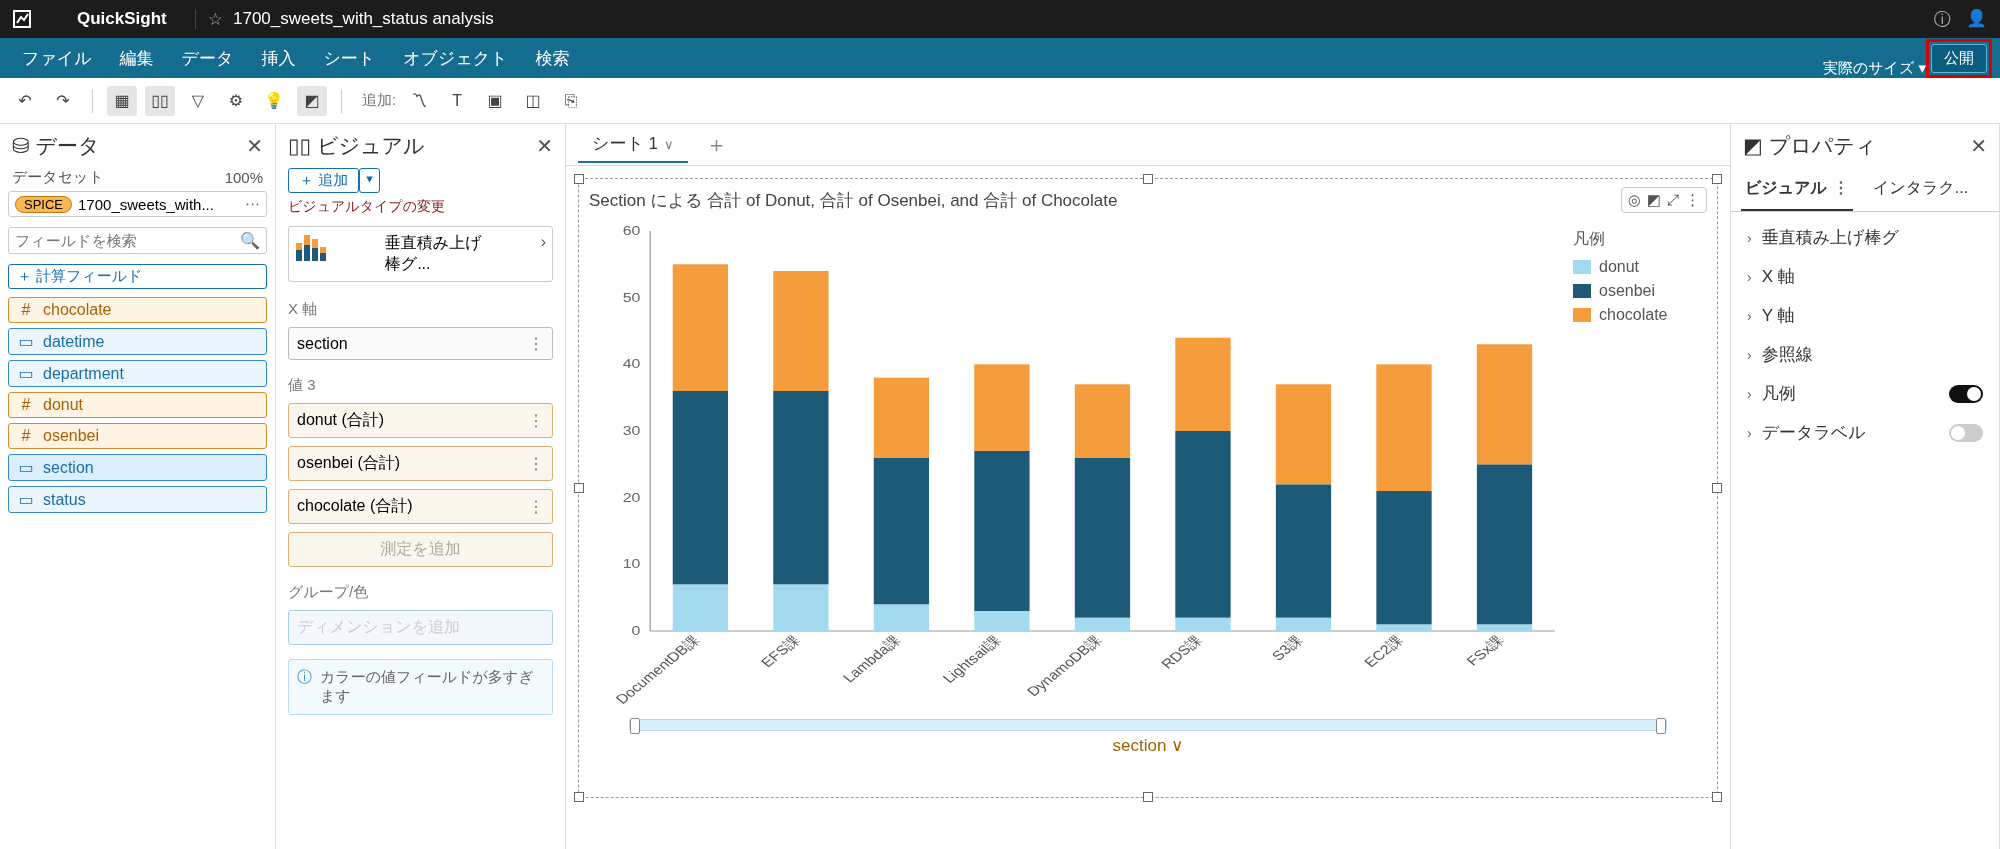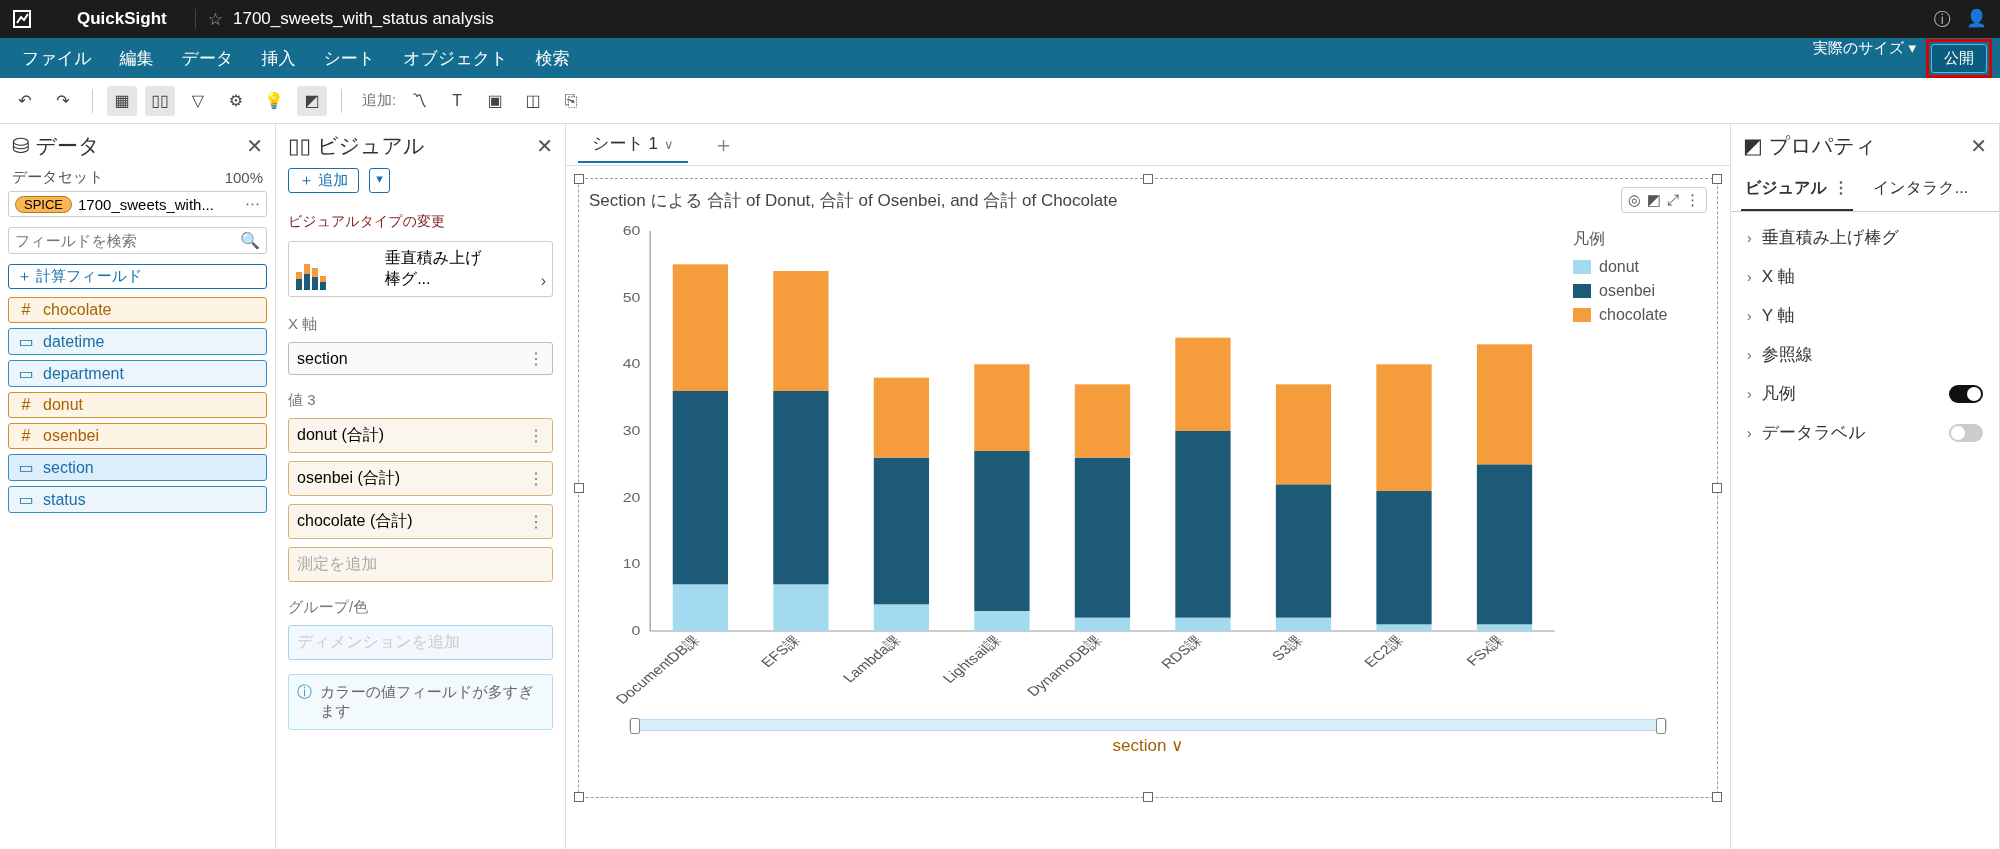--- a/index.html
+++ b/index.html
@@ -10,21 +10,21 @@
 .topbar .logo-icon { width: 20px; height: 20px; margin-right: 8px; }
 .topbar .app-name { font-weight: 600; margin-right: 16px; margin-left: 37px; }
 .topbar .sep { border-left: 1px solid #444; height: 20px; margin: 0 12px; }
 .topbar .star { color: #aaa; margin-right: 10px; }
 .topbar .right-icons { margin-left: auto; display: flex; gap: 16px; color: #bbb; }
 .topbar .right-icons span { cursor: pointer; }
 
 
 .menubar { background: #146c8f; color: #fff; height: 40px; display: flex; align-items: center; padding: 0 8px; font-size: 17px; }
 .menubar .menu-item { padding: 0 14px; cursor: pointer; }
-.menubar .right { margin-left: auto; display: flex; align-items: flex-start; gap: 10px; }
+.menubar .right { margin-left: auto; display: flex; align-items: flex-end; }
 .menubar .size-label { font-size: 15px; }
 .menubar .publish-btn { background: #0a5d7e; border: 1px solid #5eb7da; border-radius: 3px; padding: 4px 12px; font-size: 15px; color: #fff; }
 .publish-highlight { border: 3px solid #d80000; padding: 2px; }
 
 
 .toolbar { height: 46px; border-bottom: 1px solid #ddd; display: flex; align-items: center; padding: 0 10px; font-size: 16px; color: #444; gap: 8px; }
 .toolbar .tool-btn { width: 30px; height: 30px; display:flex;align-items:center;justify-content:center; border-radius:3px; cursor:pointer;}
 .toolbar .tool-btn.active { background:#e6e6e6; }
 .toolbar .tb-sep { border-left: 1px solid #ccc; height: 24px; margin: 0 6px; }
 .toolbar .add-label { color:#777; font-size:15px; margin-left:6px;}
@@ -47,40 +47,40 @@
 .calc-btn { margin:4px 8px; border:1px solid #1570b0; color:#1570b0; border-radius:3px; padding:2px 8px; font-size:15px; display:inline-flex; gap:4px; cursor:pointer;}
 .field-list { padding: 4px 8px; display:flex; flex-direction:column; gap:5px;}
 .field { display:flex; align-items:center; border:1px solid #bbb; border-radius:3px; padding:3px 8px; font-size:16px; background:#f7f7f7; }
 .field .fi { width:18px; margin-right:8px; text-align:center;}
 .field.num { border-color:#d48f2d; color:#a96200; background:#fdf4e6;}
 .field.dim { border-color:#338dc4; color:#1b6fa8; background:#ecf5fb;}
 .field.dim.sel { background:#dceefb; }
 
 
 .visual-panel { width: 290px; }
-.vp-add { display:flex; gap:10px; margin:0 12px 16px;text-align:center;}
+.vp-add { display:flex; gap:0; margin:0 12px 1px;text-align:center;}
 .vp-add .addbtn { border:1px solid #1570b0; color:#1570b0; padding:2px 10px; border-radius:3px; font-size:15px;}
 .vp-add .drop { border:1px solid #1570b0; color:#1570b0; padding:2px 6px; border-radius:3px; font-size:13px;}
 .vp-sub { color:#7f1d1d; font-size:14px; margin:4px 12px;}
-.vp-type { display:flex; align-items:flex-end; margin:6px 12px; border:1px solid #ccc; border-radius:3px; padding:6px;gap:48px;}
+.vp-type { display:flex; align-items:flex-start; margin:6px 12px; border:1px solid #ccc; border-radius:3px; padding:6px;gap:48px;}
 .vp-type .chart-icon { width:42px; height:28px; margin-right:10px; display:flex; align-items:end; gap:2px; justify-content:center;}
 .vp-type .chart-icon span { width:6px; background:linear-gradient(#f59c3c 0 40%, #1d5a78 40% 100%);}
 .vp-type .chev { margin-left:auto; color:#555;}
 .vp-sect-label { color:#777; font-size:15px; margin:12px 12px 4px;}
 .well { margin:4px 12px; border:1px solid #bbb; background:#fafafa; border-radius:3px; padding:6px 8px; display:flex; align-items:center; font-size:16px;}
 .well .menu { margin-left:auto; color:#777;}
 .well.num { border-color:#d7b274; background:#fbf6ed;}
-.well.ghost { border-style:solid; border-color:#d7b274; color:#aaa; background:#fbf6ed;}
+.well.ghost { border-style:solid; border-color:#d7b274; color:#aaa; background:#fbf6ed;justify-content:center;}
 .well.dimghost { border-color:#a9d1ec; color:#ccc; background:#f2f8fd;}
 .info-box { margin:10px 12px; border:1px solid #b7ddeb; background:#f2fafd; border-radius:3px; padding:8px; font-size:15px; color:#666; display:flex; gap:8px;}
 .info-box .i { color:#3a9dc9;}
 
 
 .canvas { flex:1; display:flex; flex-direction:column; }
-.tabbar { height:42px; border-bottom:1px solid #ddd; display:flex; align-items:center; padding:0 12px; gap:17px;}
+.tabbar { height:42px; border-bottom:1px solid #ddd; display:flex; align-items:center; padding:0 12px; gap:10px;}
 .tab { padding:6px 14px; font-size:17px; color:#333; border-bottom:2px solid #1570b0;}
 .tab .chev { margin-left:6px; color:#777; font-size:13px;}
 .tabbar .plus { color:#888; font-size:22px; padding:0 8px;}
 .surface { flex:1; position:relative; padding:12px;}
 .viz-frame { position:relative; border:1px dashed #999; border-radius:2px; padding:8px 10px 12px; height: 620px;}
 .viz-frame .handle { position:absolute; width:10px; height:10px; background:#fff; border:1px solid #666;}
 .viz-frame .handle.tl{top:-5px;left:-5px;} .viz-frame .handle.tr{top:-5px;right:-5px;}
 .viz-frame .handle.bl{bottom:-5px;left:-5px;} .viz-frame .handle.br{bottom:-5px;right:-5px;}
 .viz-frame .handle.tm{top:-5px;left:50%;margin-left:-5px;} .viz-frame .handle.bm{bottom:-5px;left:50%;margin-left:-5px;}
 .viz-frame .handle.lm{left:-5px;top:50%;margin-top:-5px;} .viz-frame .handle.rm{right:-5px;top:50%;margin-top:-5px;}

